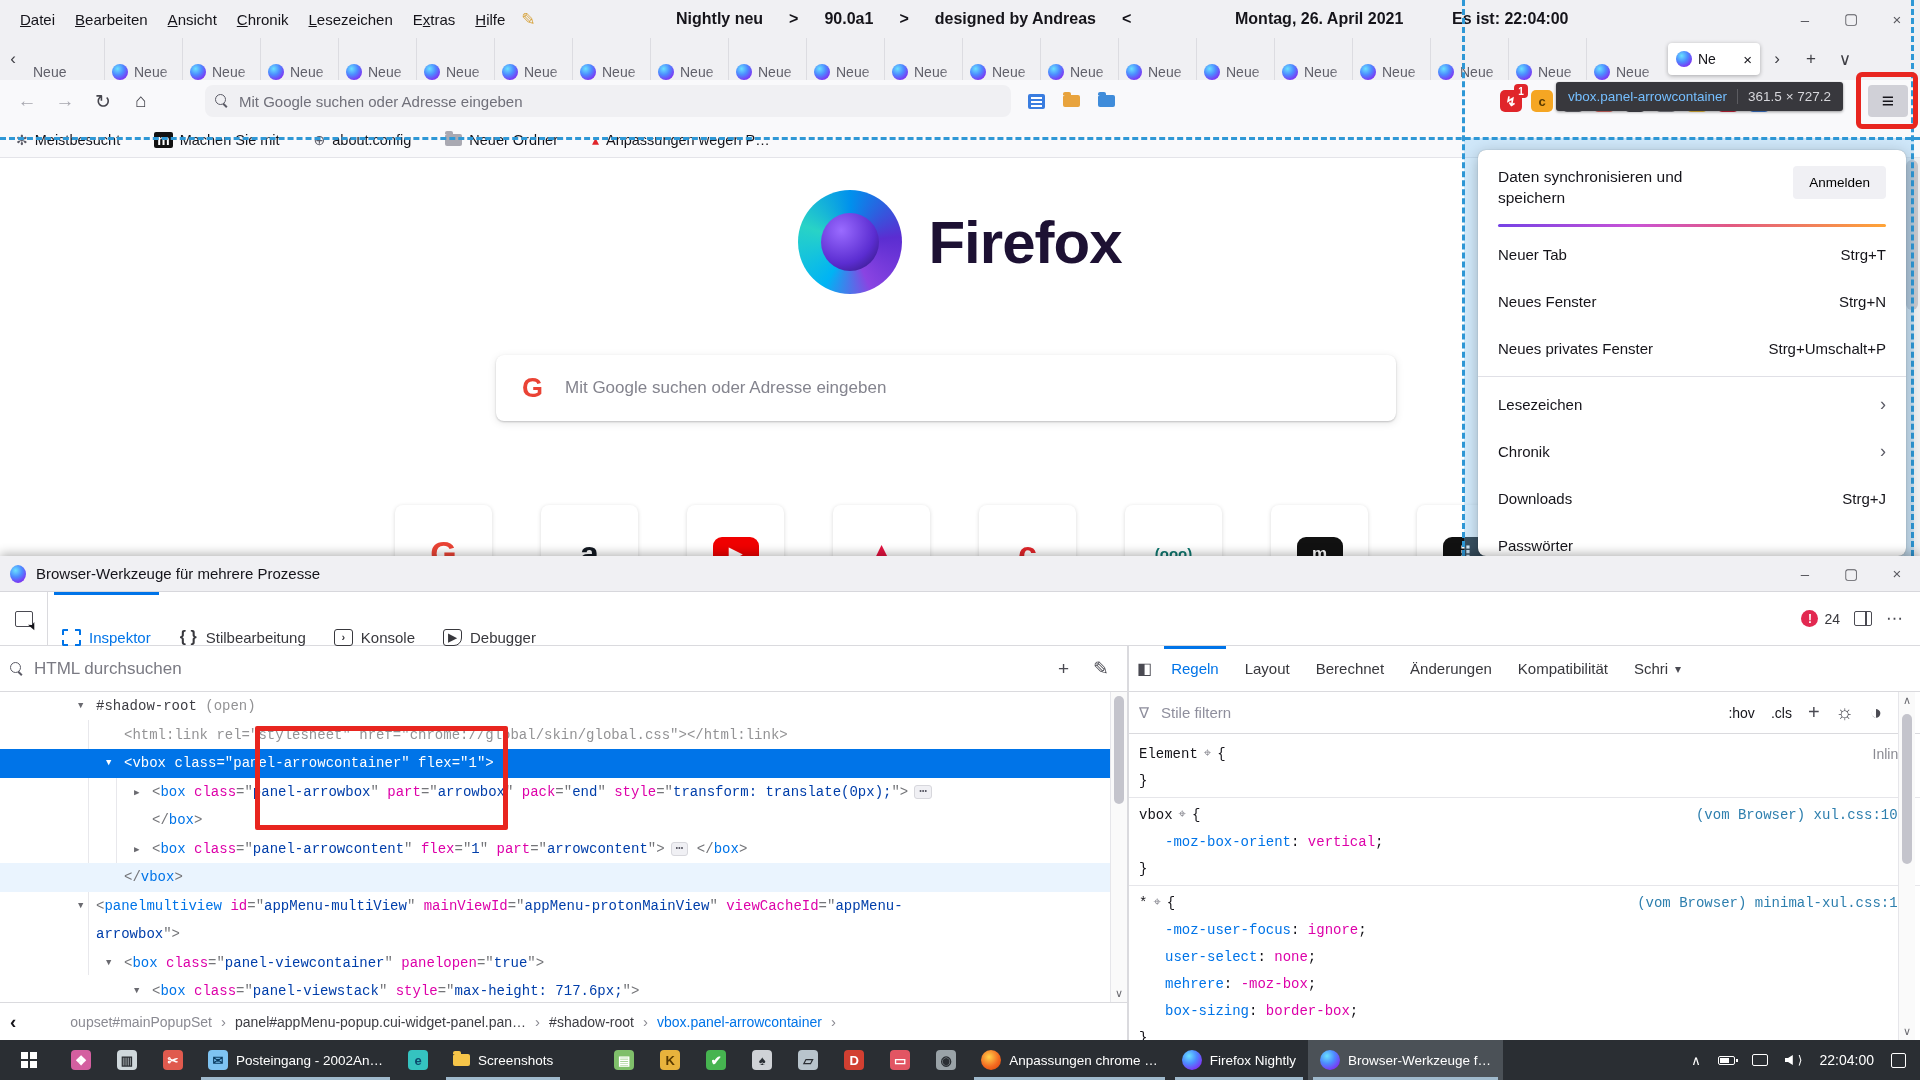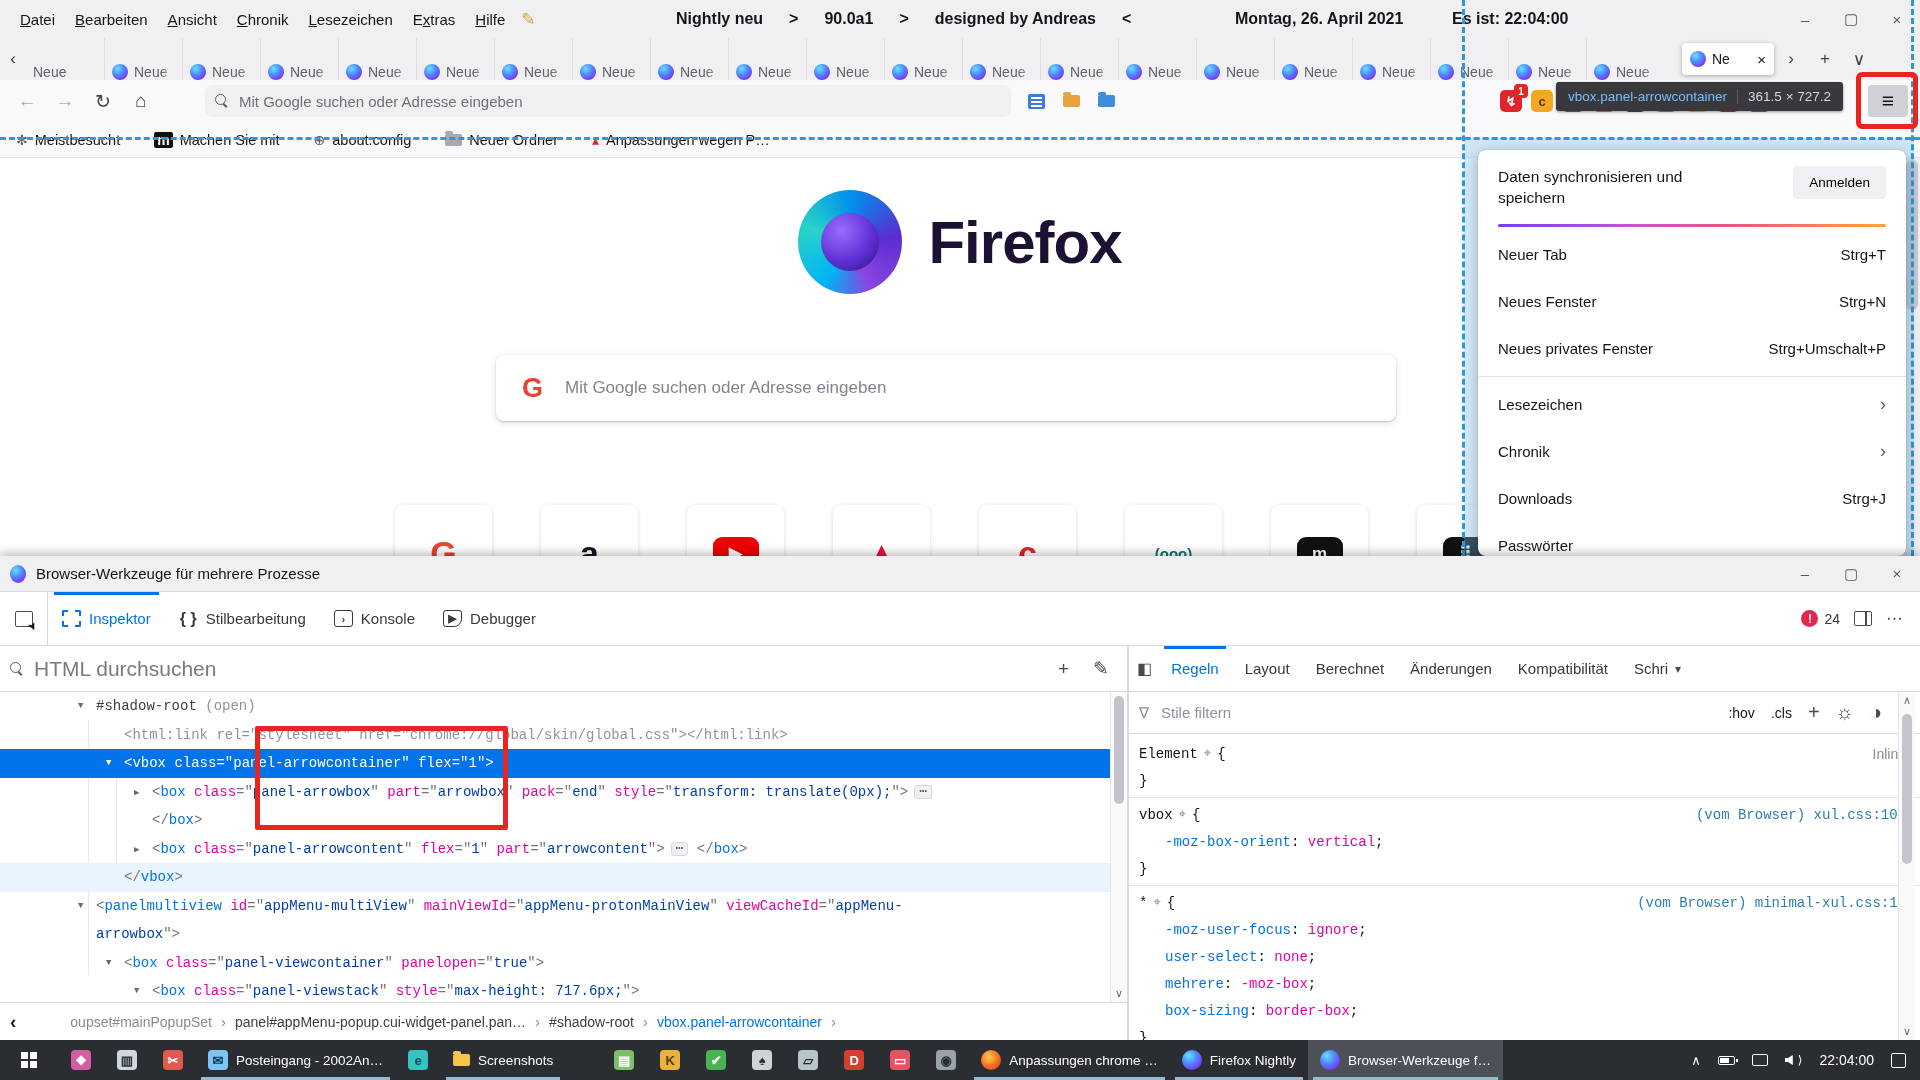--- a/index.html
+++ b/index.html
@@ -28,21 +28,21 @@
   .tscroll{width:26px;text-align:center;font-size:17px;color:#3e3e44;}
   .tab{width:78px;height:42px;display:flex;align-items:flex-end;gap:6px;padding:0 7px;
     position:relative;overflow:hidden;border-left:1px solid #dcdce1;}
   .tab:first-of-type{border-left:none;}
   .tab .tlabel{font-size:14px;color:#60606a;white-space:nowrap;}
   .tab::after{content:"";position:absolute;right:0;top:0;bottom:0;width:22px;
     background:linear-gradient(90deg,rgba(240,240,243,0),#f0f0f3);}
   .favicon{flex:0 0 16px;width:16px;height:16px;border-radius:50%;
     background:radial-gradient(circle at 35% 30%,#6ae1fe 0%,#4d8bff 40%,#7a38f5 75%,#551e99 100%);}
   .tab-active{width:92px;height:32px;background:#fff;border-radius:4px;display:flex;align-items:center;
-    gap:6px;padding:0 8px;margin-left:18px;box-shadow:0 1px 4px rgba(0,0,0,.3);}
+    gap:6px;padding:0 8px;margin-left:4px;box-shadow:0 1px 4px rgba(0,0,0,.3);}
   .tab-active .tlabel{font-size:14px;color:#15141a;}
   .tab-active .tclose{margin-left:auto;color:#15141a;font-size:15px;}
   .tbtn{width:34px;height:34px;display:flex;align-items:center;justify-content:center;
     font-size:17px;color:#3e3e44;}
 
   
   .navbar{position:absolute;left:0;top:80px;width:1920px;height:42px;background:#f9f9fb;}
   .navbtns{position:absolute;left:8px;top:0;height:42px;display:flex;align-items:center;}
   .navbtn{width:38px;text-align:center;font-size:19px;color:#46464e;}
   .navbtn.dim{color:#a6a6ae;}
@@ -129,38 +129,38 @@
     display:flex;align-items:center;gap:10px;padding-left:10px;border-bottom:1px solid #d7d7dc;}
   .dt-title .favicon{width:18px;height:18px;}
   .dt-ctrl{margin-left:auto;display:flex;}
   .dt-ctrl .wcb{width:46px;height:35px;display:flex;align-items:center;justify-content:center;color:#5a5a60;}
   .dt-toolbar{position:absolute;left:0;top:36px;width:1920px;height:54px;background:#fff;
     border-bottom:1px solid #dadade;display:flex;align-items:center;}
   .pickerbtn{width:48px;height:54px;border-right:1px solid #dadade;display:flex;align-items:center;justify-content:center;}
   .pickico{position:relative;width:18px;height:16px;border:1.7px solid #4a4a52;border-radius:2px;}
   .pickico::after{content:"➤";position:absolute;right:-6px;bottom:-7px;font-size:11px;color:#15141a;
     transform:rotate(65deg);}
-  .dttab{display:flex;align-items:center;gap:8px;padding:8px 14px;height:54px;position:relative;color:#38383d;}
+  .dttab{display:flex;align-items:flex-end;gap:8px;padding:0 14px;height:54px;position:relative;color:#38383d;}
   .dttab.active{color:#0074e8;}
   .dttab.active::before{content:"";position:absolute;left:6px;right:6px;top:0;height:3px;background:#0074e8;}
   .dtic{width:19px;height:17px;display:flex;align-items:center;justify-content:center;font-size:11px;font-weight:700;}
   .dtic.inspector{border:2px dashed currentColor;border-radius:2px;}
   .dtic.braces{font-size:16px;}
   .dtic.console{border:1.8px solid currentColor;border-radius:3px;}
   .dtic.debugger{border:1.8px solid currentColor;border-radius:3px 3px 8px 3px;}
   .dt-toolright{margin-left:auto;display:flex;align-items:center;gap:14px;padding-right:16px;}
   .errbadge{width:17px;height:17px;border-radius:50%;background:#e22850;color:#fff;font-size:12px;font-weight:700;
     display:flex;align-items:center;justify-content:center;}
   .errcount{color:#38383d;font-size:14px;margin-left:-8px;}
   .panesico{width:18px;height:15px;border:1.8px solid #4a4a52;border-radius:2px;position:relative;}
   .panesico::after{content:"";position:absolute;right:4px;top:0;bottom:0;width:1.8px;background:#4a4a52;}
   .meatball{font-size:17px;color:#4a4a52;letter-spacing:1px;}
   .dt-subbar{position:absolute;left:0;top:90px;width:1128px;height:46px;border-bottom:1px solid #dadade;
     border-right:1px solid #dadade;display:flex;align-items:center;padding:0 10px;gap:8px;}
-  .dt-subbar input{border:none;outline:none;flex:1;font-family:"Liberation Sans",sans-serif;font-size:21px;}
+  .dt-subbar input{border:none;outline:none;flex:1;font-family:"Liberation Sans",sans-serif;font-size:17px;}
   .dt-subbar input::placeholder{color:#7a7a83;opacity:1;}
   .subbtn{color:#4a4a52;font-size:19px;padding:0 8px;}
 
   
   .markup{position:absolute;left:0;top:136px;width:1128px;height:310px;overflow:hidden;
     font-family:"Liberation Mono",monospace;font-size:14px;border-right:1px solid #dadade;}
   .mline{position:relative;height:28.5px;display:flex;align-items:center;white-space:pre;}
   .twisty{position:absolute;font-size:9px;color:#6a6a70;top:9px;}
   .mline.sel{background:#0074e8;}
   .mline.sel *{color:#fff !important;}

